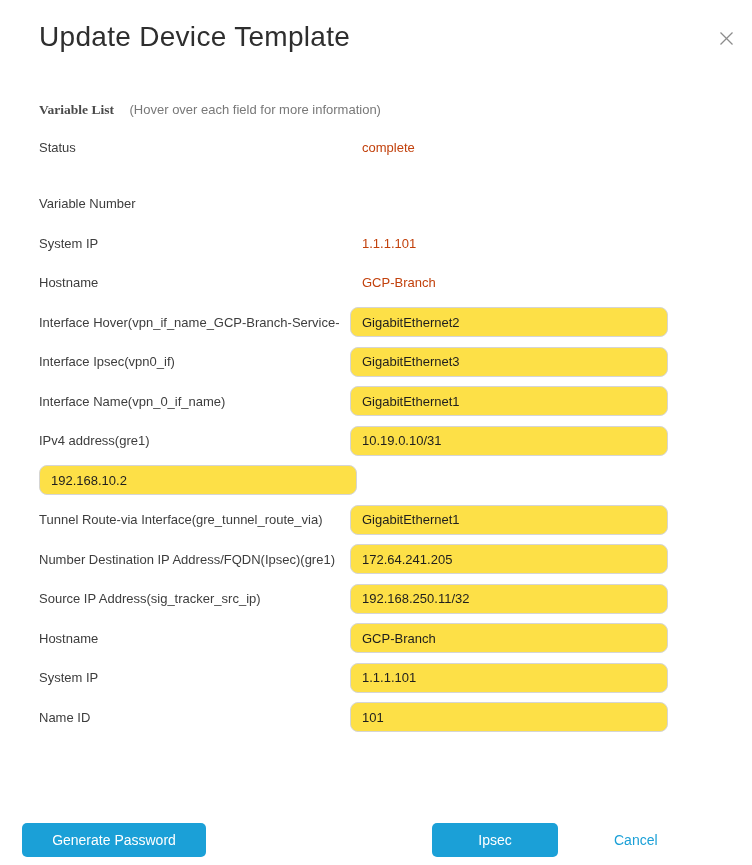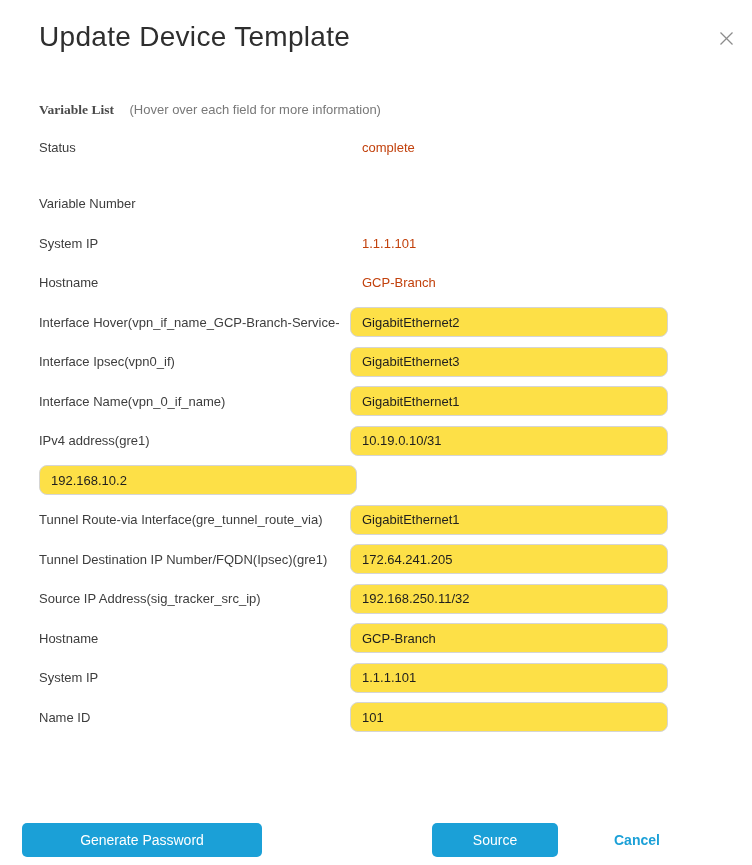--- a/index.html
+++ b/index.html
@@ -69,26 +69,26 @@
   }
 
   .footer { position: absolute; left: 0; top: 801px; width: 752px; height: 34px; }
   .btn {
     position: absolute; top: 0; height: 34px;
     background: var(--accent); color: #fff;
     border: none; border-radius: 5px;
     font-family: "Liberation Sans", sans-serif;
     font-size: 14px; cursor: pointer;
   }
-  .btn-generate { left: 22px; width: 240px; }
+  .btn-generate { left: 22px; width: 184px; }
   .btn-update { left: 432px; width: 126px; }
   .link-cancel {
     position: absolute; left: 614px; top: 0;
     line-height: 34px; font-size: 14px;
-    color: var(--accent); text-decoration: none; cursor: pointer; font-weight: bold;
+    color: var(--accent); text-decoration: none; cursor: pointer;
   }
 </style>
 </head>
 <body>
 
 <div class="modal">
 
   <button class="close-btn" aria-label="Close">
     <svg width="15" height="15" viewBox="0 0 15 15">
       <line x1="1.5" y1="1.5" x2="13.5" y2="13.5" stroke="#8c8c8c" stroke-width="1.2"></line>
@@ -137,21 +137,21 @@
         <input class="field-input" type="text" value="10.19.0.10/31" style="">
       </div>
       <div class="row">
         <input class="field-input" type="text" value="192.168.10.2" style="">
       </div>
       <div class="row">
         <div class="field-label">Tunnel Route-via Interface(gre_tunnel_route_via)</div>
         <input class="field-input" type="text" value="GigabitEthernet1" style="">
       </div>
       <div class="row">
-        <div class="field-label">Tunnel Destination IP Number/FQDN(Ipsec)(gre1)</div>
+        <div class="field-label">Number Destination IP Address/FQDN(Ipsec)(gre1)</div>
         <input class="field-input" type="text" value="172.64.241.205" style="">
       </div>
       <div class="row">
         <div class="field-label">Source IP Address(sig_tracker_src_ip)</div>
         <input class="field-input" type="text" value="192.168.250.11/32" style="">
       </div>
       <div class="row">
         <div class="field-label">Hostname</div>
         <input class="field-input" type="text" value="GCP-Branch" style="">
       </div>
@@ -160,17 +160,17 @@
         <input class="field-input" type="text" value="1.1.1.101" style="">
       </div>
       <div class="row">
         <div class="field-label">Name ID</div>
         <input class="field-input" type="text" value="101" style="">
       </div>
     </div>
 
   <div class="footer">
     <button class="btn btn-generate">Generate Password</button>
-    <button class="btn btn-update">Source</button>
+    <button class="btn btn-update">Ipsec</button>
     <a class="link-cancel">Cancel</a>
   </div>
 
 </div>
 
 </body></html>

